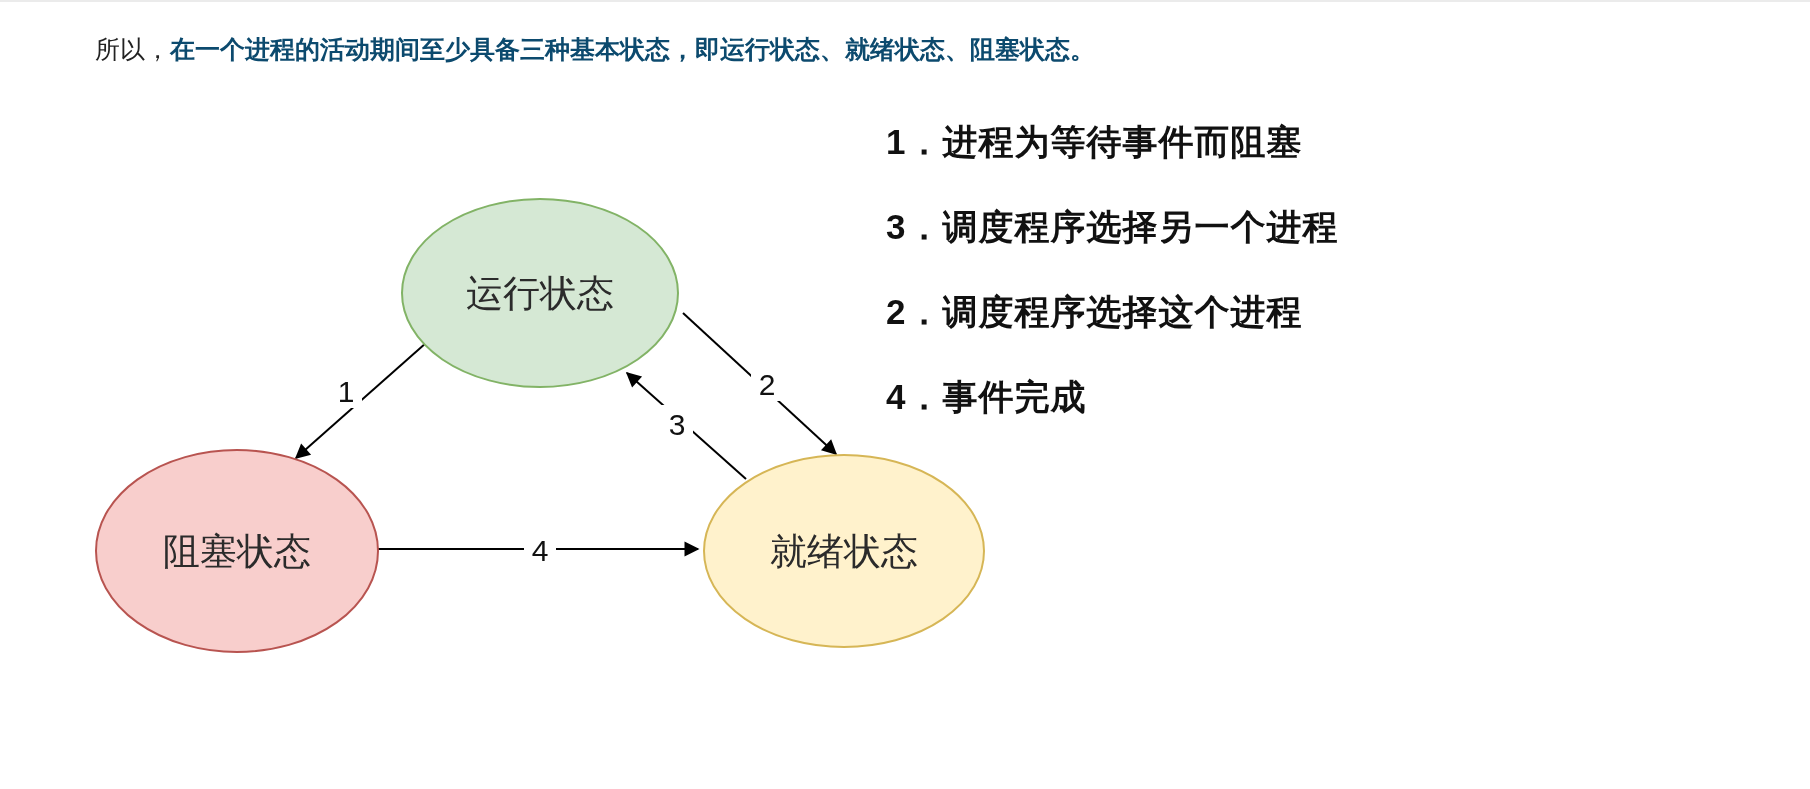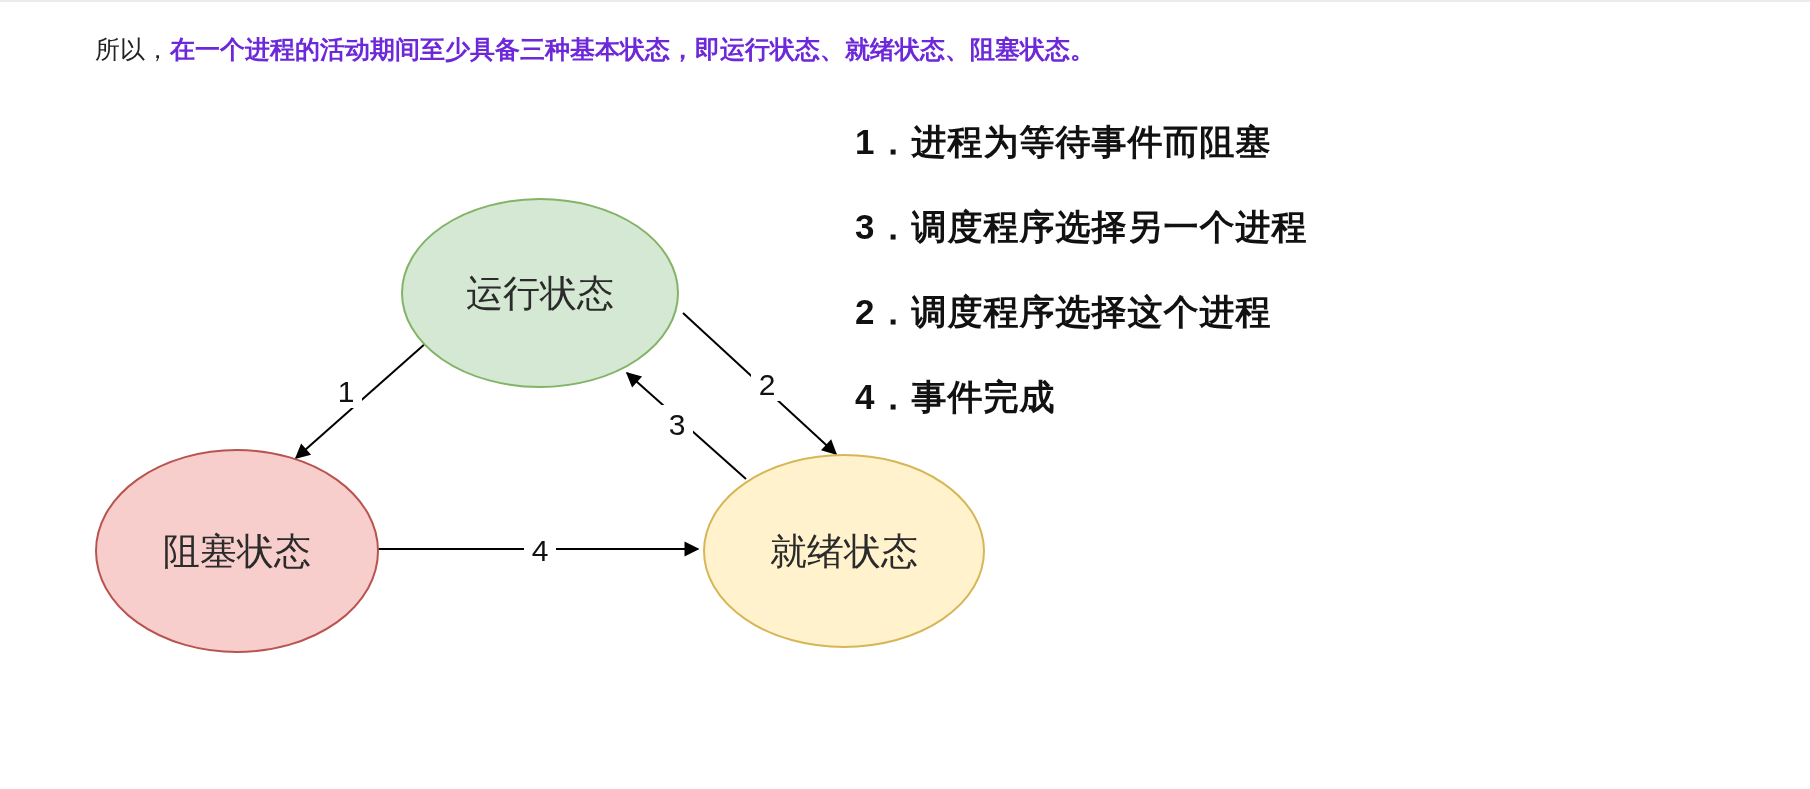--- a/index.html
+++ b/index.html
@@ -20,21 +20,21 @@
     position: absolute;
     left: 95px;
     top: 30px;
     margin: 0;
     font-size: 25px;
     line-height: 34px;
     color: #222222;
     white-space: nowrap;
   }
   .intro-highlight {
-    color: #6d28d9;
+    color: #0c4a6e;
     font-weight: 700;
   }
 
   
   .diagram {
     position: absolute;
     left: 0;
     top: 0;
   }
   .node {
@@ -59,21 +59,21 @@
     text-anchor: middle;
     dominant-baseline: central;
   }
   .label-bg {
     fill: #ffffff;
   }
 
   
   .legend {
     position: absolute;
-    left: 855px;
+    left: 886px;
     top: 118px;
   }
   .legend-item {
     font-size: 35px;
     font-weight: 700;
     color: #111111;
     line-height: 44px;
     margin-bottom: 41px;
     white-space: nowrap;
     letter-spacing: 1px;

